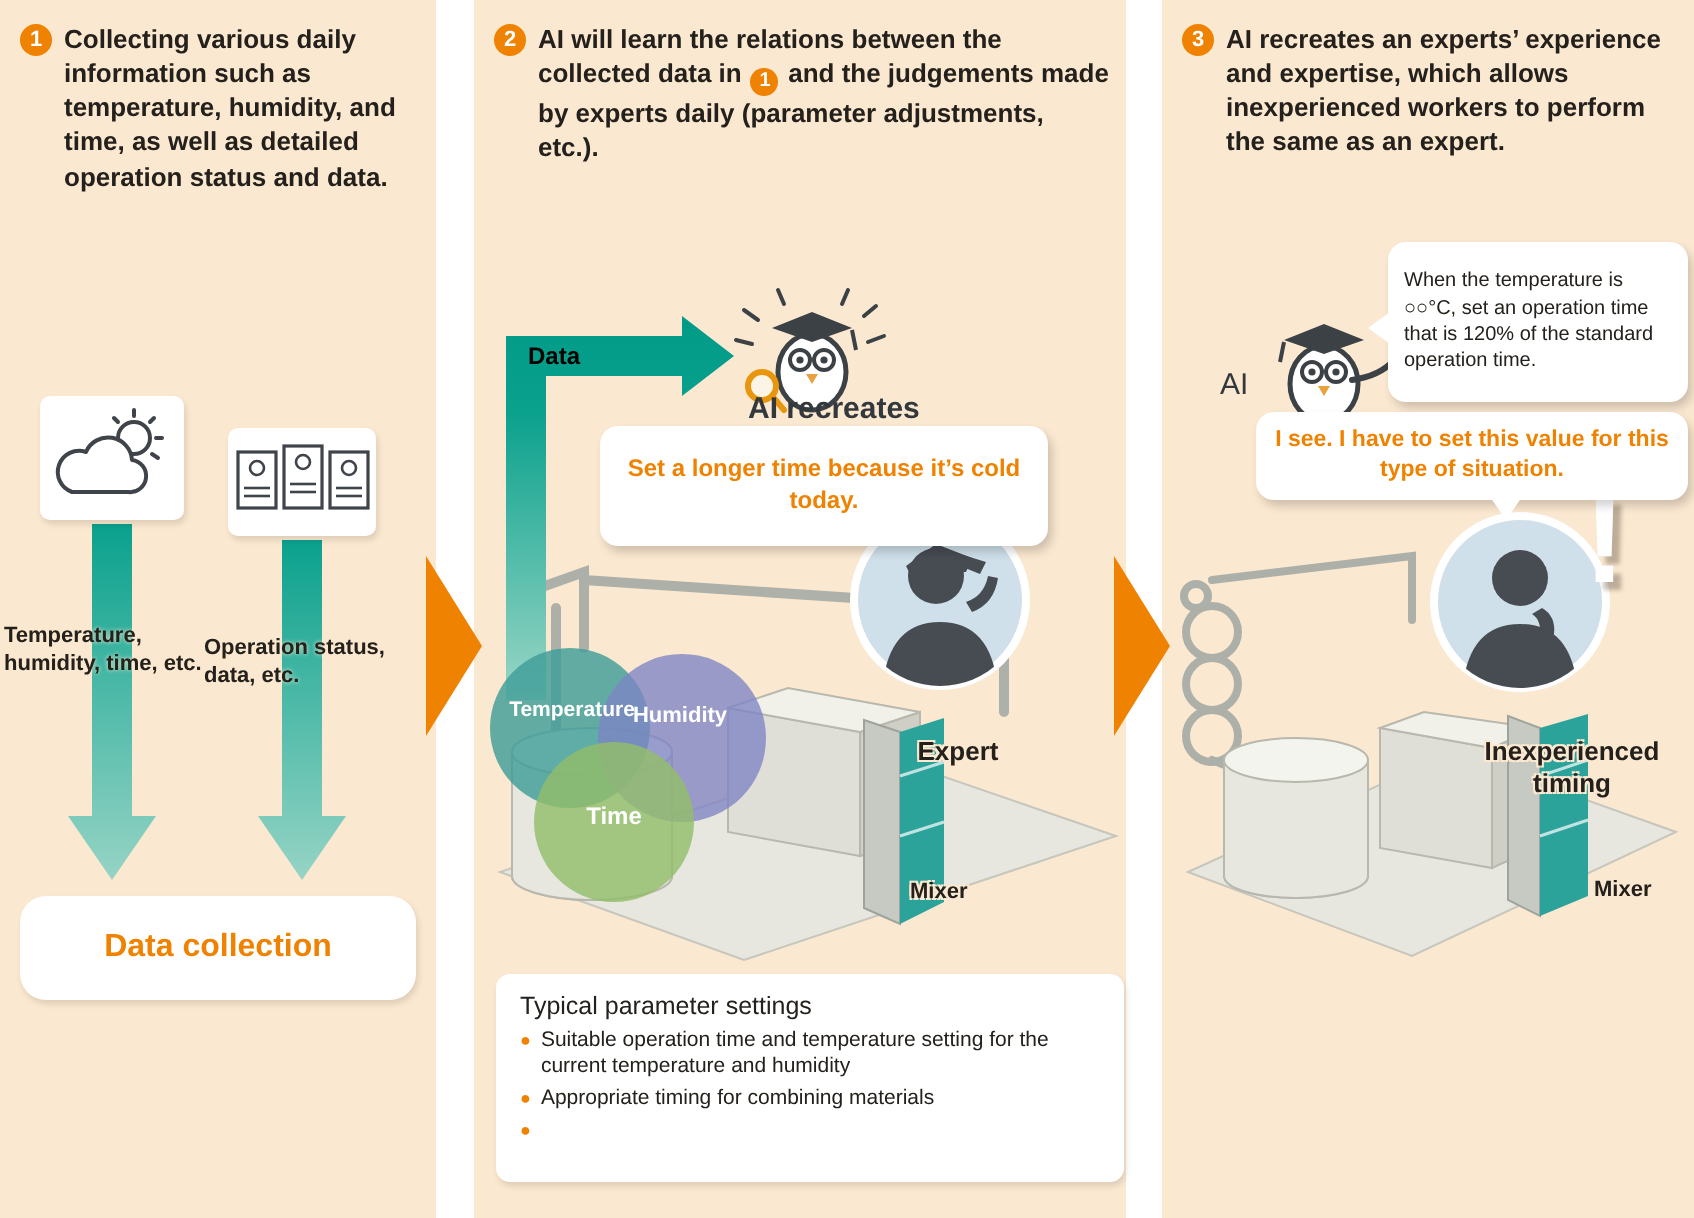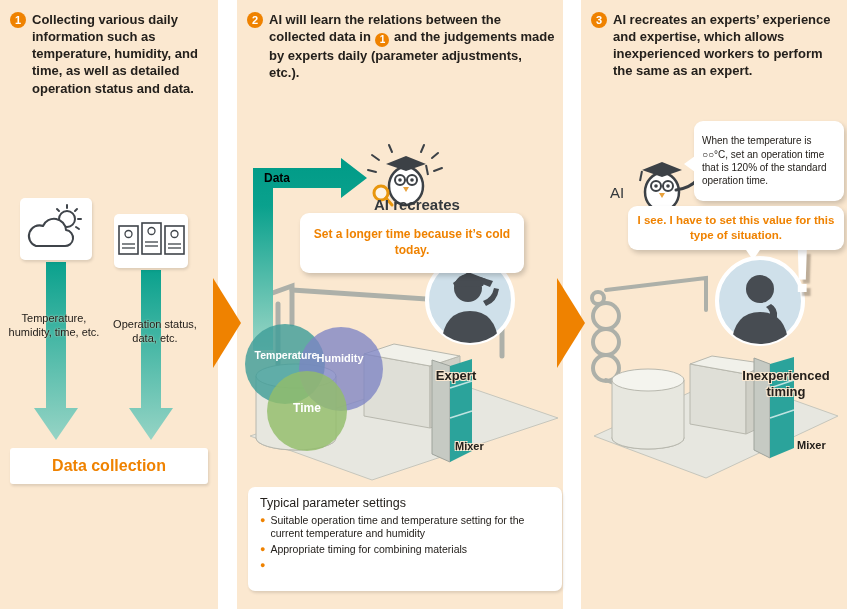--- a/index.html
+++ b/index.html
@@ -25,26 +25,26 @@
   .htext{font-size:13px;font-weight:bold;line-height:1.32;color:#24201c}
   .numinline{display:inline-flex;width:14px;height:14px;border-radius:50%;background:#ef8200;color:#fff;
        font-size:10px;font-weight:bold;align-items:center;justify-content:center;vertical-align:-2px;margin:0 1px}
 
   .iconbox{position:absolute;background:#fff;border-radius:5px;box-shadow:1px 2px 3px rgba(0,0,0,.12);
        display:flex;align-items:center;justify-content:center;z-index:2}
   #weatherbox{left:20px;top:198px;width:72px;height:62px}
   #machinebox{left:114px;top:214px;width:74px;height:54px}
 
   .downarrow{position:absolute;z-index:1}
-  .flowlabel{position:absolute;z-index:5;font-size:11px;font-weight:normal;text-align:center;line-height:1.25;
+  .flowlabel{position:absolute;z-index:5;font-size:11px;font-weight:bold;text-align:left;line-height:1.25;
        text-shadow:0 0 2px #fbe8d0}
   #lab-weather{left:2px;top:312px;width:104px}
   #lab-machine{left:102px;top:318px;width:106px}
 
-  #datacollection{left:10px;top:448px;width:198px;height:36px;background:#fff;border-radius:3px;z-index:2;
+  #datacollection{left:10px;top:448px;width:198px;height:52px;background:#fff;border-radius:13px;z-index:2;
        box-shadow:1px 2px 3px rgba(0,0,0,.12);display:flex;align-items:center;justify-content:center;
        color:#ef8200;font-size:16px;font-weight:bold}
 
   #dataarrow{left:253px;top:158px;z-index:2}
   #datalabel{left:264px;top:171px;color:#000000;font-size:12px;font-weight:bold;z-index:3}
 
   #owl1{left:362px;top:142px;z-index:5}
   #ailearning{left:374px;top:196px;font-size:15px;font-weight:bold;color:#33383c;z-index:5}
 
   .bubble{position:absolute;background:#fff;border-radius:9px;box-shadow:2px 3px 5px rgba(0,0,0,.18);
@@ -64,21 +64,21 @@
   .vennlabel{position:absolute;z-index:4;color:#fff;font-weight:bold;text-align:center}
   #v-temp{left:246px;top:349px;width:80px;font-size:10.5px}
   #v-hum{left:303px;top:352px;width:74px;font-size:11px}
   #v-time{left:283px;top:401px;width:48px;font-size:12px}
 
   .avatar{position:absolute;z-index:4}
   #expert-avatar{left:423px;top:253px}
   #worker-avatar{left:713px;top:254px}
   .biglabel{position:absolute;z-index:4;font-size:13px;font-weight:bold;text-align:center;line-height:1.2;
        color:#24201c;text-shadow:-1px -1px 0 #fbe8d0,1px -1px 0 #fbe8d0,-1px 1px 0 #fbe8d0,1px 1px 0 #fbe8d0}
-  #expertlabel{left:421px;top:368px;width:70px}
+  #expertlabel{left:444px;top:368px;width:70px}
   #workerlabel{left:726px;top:368px;width:120px}
   .mixerlabel{position:absolute;z-index:4;font-size:11px;font-weight:bold;color:#24201c;
        text-shadow:-1px -1px 0 #fbe8d0,1px -1px 0 #fbe8d0,-1px 1px 0 #fbe8d0,1px 1px 0 #fbe8d0}
   #mixer2{left:455px;top:440px}
   #mixer3{left:797px;top:439px}
 
   #paramsbox{left:248px;top:487px;width:314px;height:104px;background:#fff;border-radius:7px;z-index:6;
        box-shadow:1px 2px 3px rgba(0,0,0,.12);padding:9px 12px 8px 12px}
   #paramstitle{font-size:12.5px;font-weight:normal;margin-bottom:4px}
   .param-item{display:flex;align-items:flex-start;margin-top:3px}

